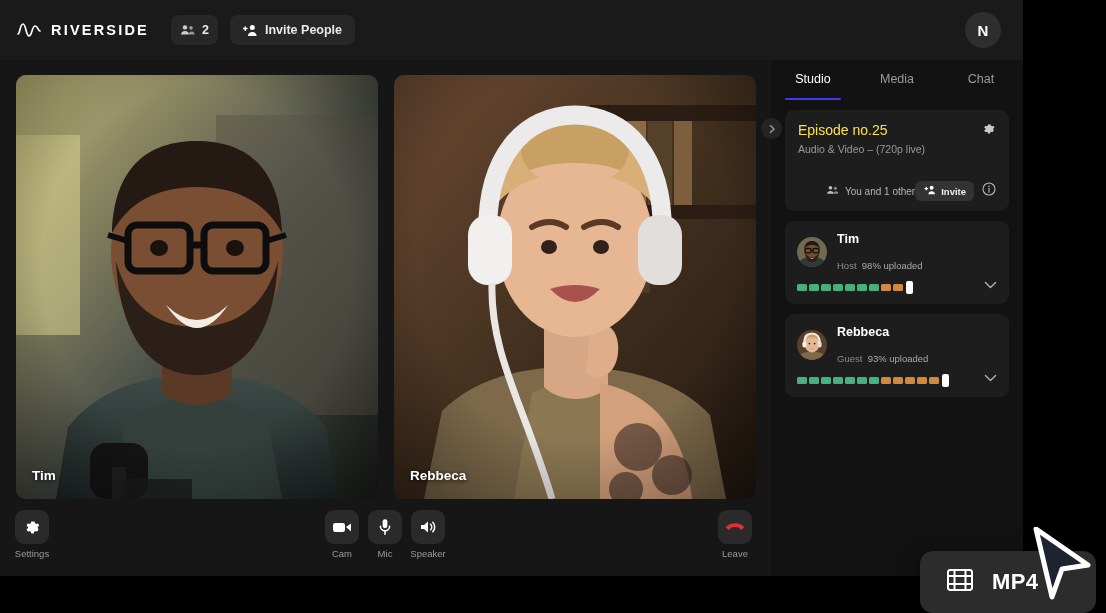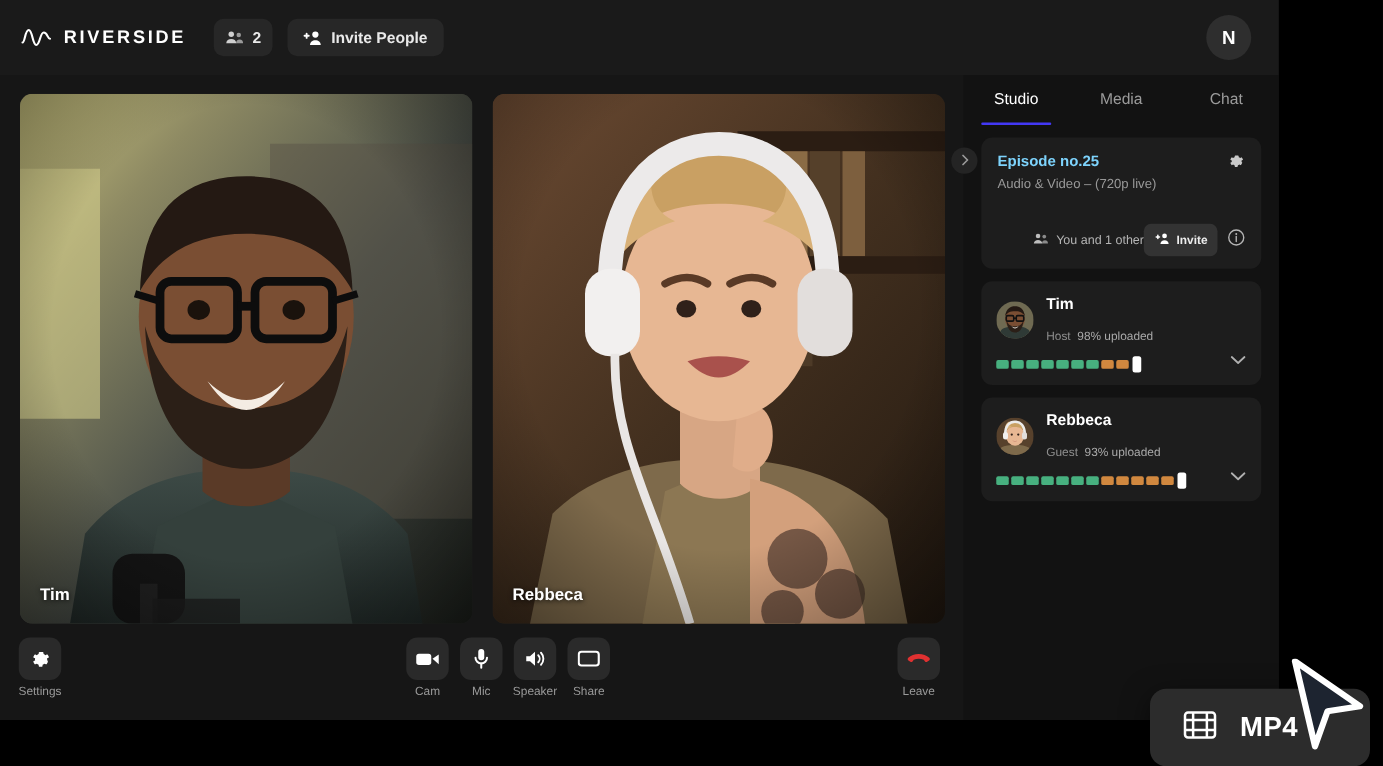--- a/index.html
+++ b/index.html
@@ -115,31 +115,31 @@
     width: 21px; height: 21px; border-radius: 50%;
     background: #242424;
     display: flex; align-items: center; justify-content: center;
   }
   .card {
     margin: 10px 14px 0 14px;
     background: #1d1d1d; border-radius: 9px;
   }
   .episode { padding: 12px 13px 10px 13px; }
   .ep-top { display: flex; align-items: flex-start; justify-content: space-between; }
-  .ep-title { color: #7dd3fc; font-size: 12px; font-weight: bold; }
+  .ep-title { color: #fde047; font-size: 14px; font-weight: normal; }
   .ep-sub { color: #989898; font-size: 10.5px; margin-top: 5px; }
   .ep-foot {
     display: flex; align-items: center; justify-content: flex-end;
     margin-top: 26px;
   }
   .ep-people { display: flex; align-items: center; gap: 6px; color: #b4b4b4; font-size: 10px; }
   .ep-actions { display: flex; align-items: center; gap: 8px; }
   .mini-invite {
     display: flex; align-items: center; gap: 5px;
-    background: #333; border-radius: 6px; height: 26px; padding: 0 8px;
+    background: #333; border-radius: 6px; height: 20px; padding: 0 8px;
     color: #ededed; font-size: 9.5px; font-weight: bold;
   }
 
   .person { padding: 11px 12px 12px 12px; position: relative; }
   .p-top { display: flex; align-items: center; gap: 10px; }
   .p-avatar {
     width: 30px; height: 30px; border-radius: 50%;
     overflow: hidden; position: relative; flex: none;
   }
   .p-name { color: #fff; font-size: 12.5px; font-weight: bold; }
@@ -364,28 +364,20 @@
         <div class="btn">
           <svg width="18" height="16" viewBox="0 0 18 16">
             <path d="M2 6h3l4-3.6v11.2L5 10H2z" fill="#fff"></path>
             <path d="M11.6 5.2a4 4 0 010 5.6" fill="none" stroke="#fff" stroke-width="1.5" stroke-linecap="round"></path>
             <path d="M13.8 3.2a7 7 0 010 9.6" fill="none" stroke="#fff" stroke-width="1.5" stroke-linecap="round"></path>
           </svg>
         </div>
         <div class="lbl">Speaker</div>
       </div>
 
-      <div class="ctl share">
-        <div class="btn">
-          <svg width="18" height="15" viewBox="0 0 18 15">
-            <rect x="1" y="1.4" width="16" height="11" rx="2.2" fill="none" stroke="#fff" stroke-width="1.7"></rect>
-          </svg>
-        </div>
-        <div class="lbl">Share</div>
-      </div>
 
       <div class="ctl leavec">
         <div class="btn leave">
           <svg width="20" height="14" viewBox="0 0 20 14">
             <path d="M10 3.2c-3.3 0-6.4 1.1-8.4 3 -.7.7-.6 1.6.1 2.1l1.6 1.1c.6.4 1.3.3 1.7-.3l1-1.4c2.5-.9 5.5-.9 8 0l1 1.4c.4.6 1.1.7 1.7.3l1.6-1.1c.7-.5.8-1.4.1-2.1 -2-1.9-5.1-3-8.4-3z" fill="#e03131"></path>
           </svg>
         </div>
         <div class="lbl">Leave</div>
       </div>
     </div>

